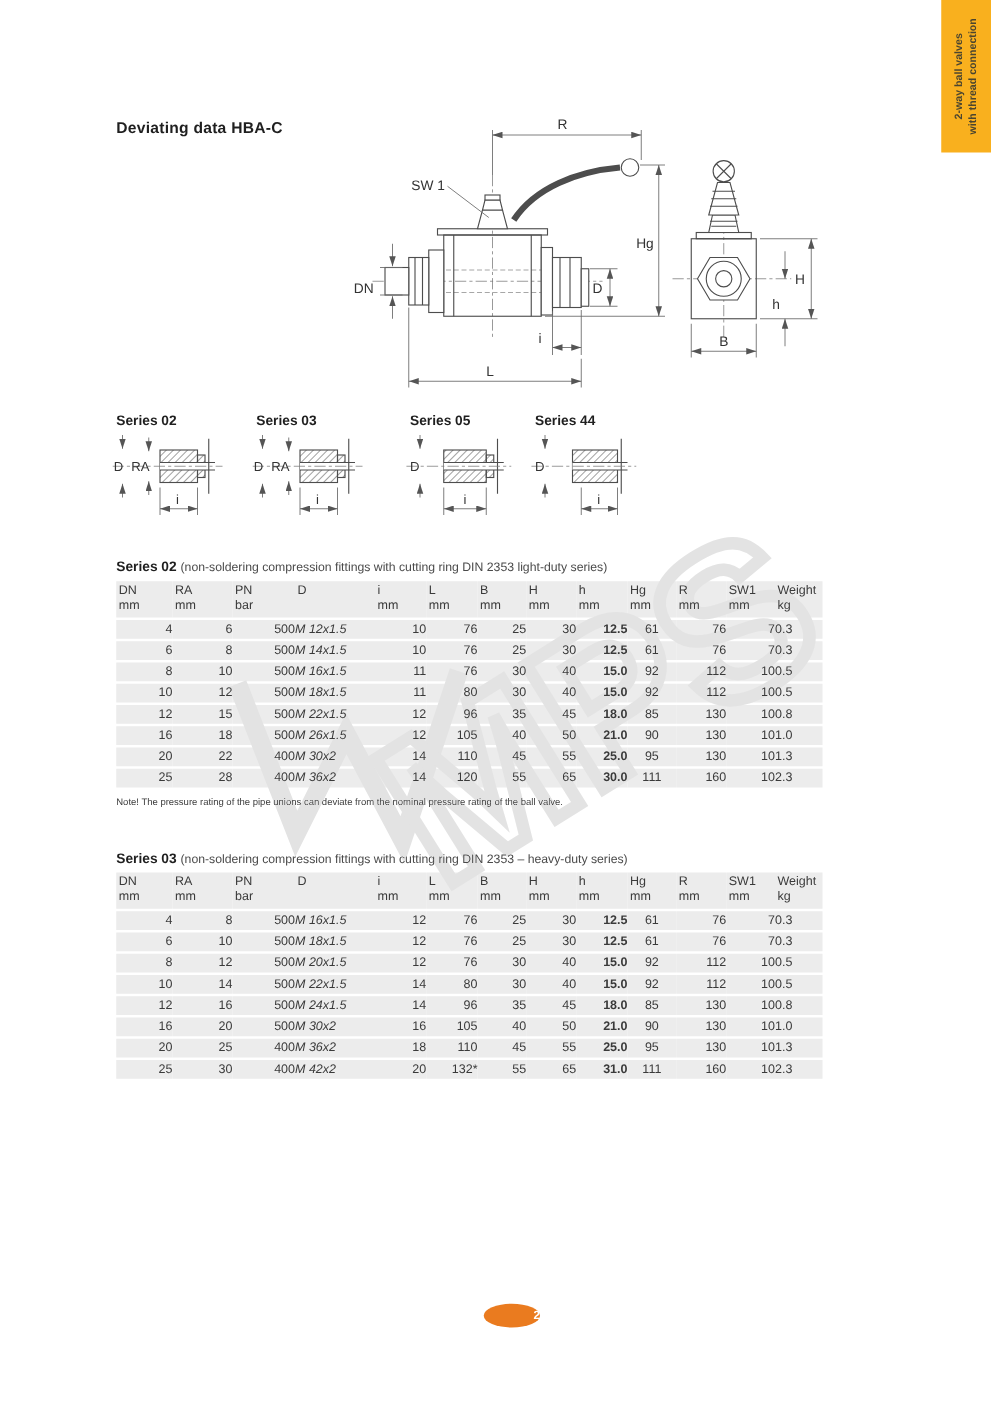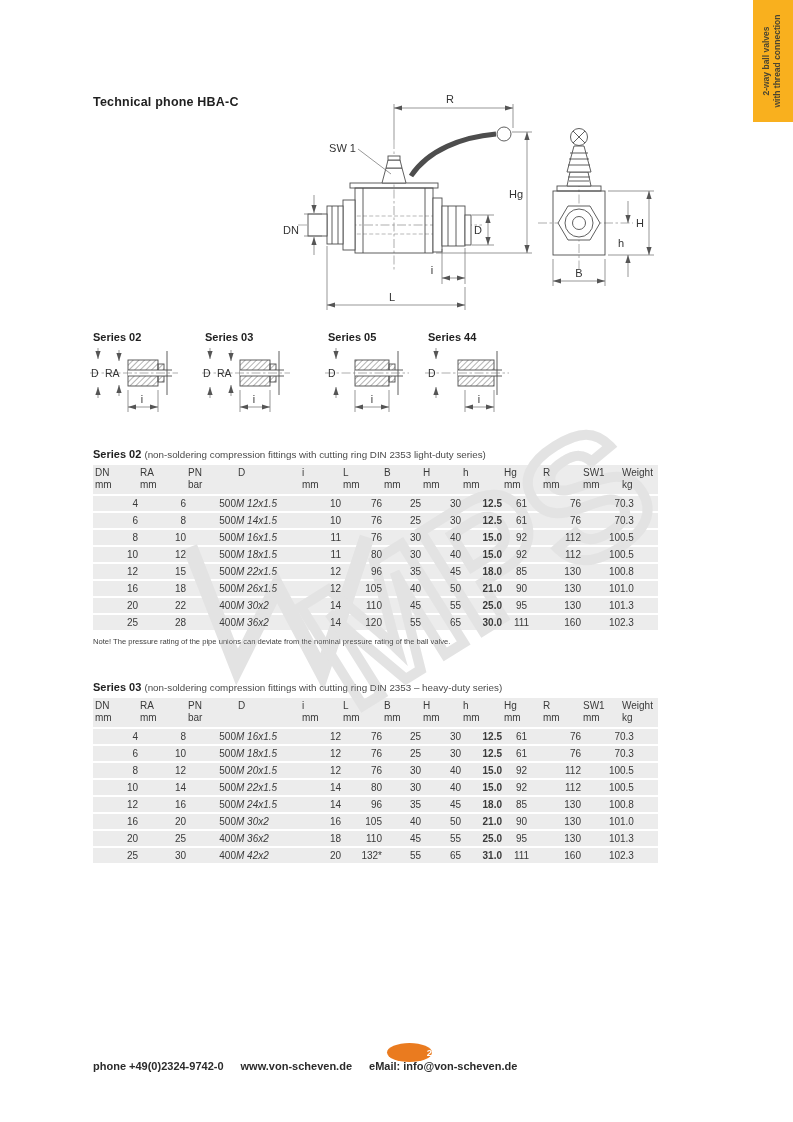--- a/index.html
+++ b/index.html
@@ -75,21 +75,21 @@
 
 <div id="page">
 
   <div class="tab">
     <div class="tab-inner">
       <div>2-way ball valves</div>
       <div>with thread connection</div>
     </div>
   </div>
 
-  <div class="doc-title">Technical phone  HBA-C</div>
+  <div class="doc-title">Deviating data  HBA-C</div>
 
   <svg class="drawing" viewBox="0 0 420 227">
     <defs>
       <marker id="ae" markerWidth="9" markerHeight="7" refX="8" refY="2.6" orient="auto" markerUnits="userSpaceOnUse">
         <path d="M0,0 L8,2.6 L0,5.2 z" fill="#555"></path>
       </marker>
       <marker id="as" markerWidth="9" markerHeight="7" refX="0" refY="2.6" orient="auto" markerUnits="userSpaceOnUse">
         <path d="M8,0 L0,2.6 L8,5.2 z" fill="#555"></path>
       </marker>
     </defs>
@@ -623,20 +623,15 @@
           </tr>
         </tbody>
     </table>
   </div>
 
   <svg class="watermark" viewBox="0 0 610 345">
     <polyline points="85,175 132,295 172,215 217,300 262,165" fill="none" stroke="#e3e3e3" stroke-width="15"></polyline>
     <text x="175" y="255" font-size="170" fill="none" stroke="#e3e3e3" stroke-width="10" transform="rotate(-32 360 170)">MPS</text>
   </svg>
 
-  <div class="footer">
-    <span>phone +49(0)2324-9742-0</span>
-    <span>www.von-scheven.de</span>
-    <span>eMail: info@von-scheven.de</span>
-  </div>
   <div class="page-badge">29</div>
 
 </div>
 
 </body></html>

